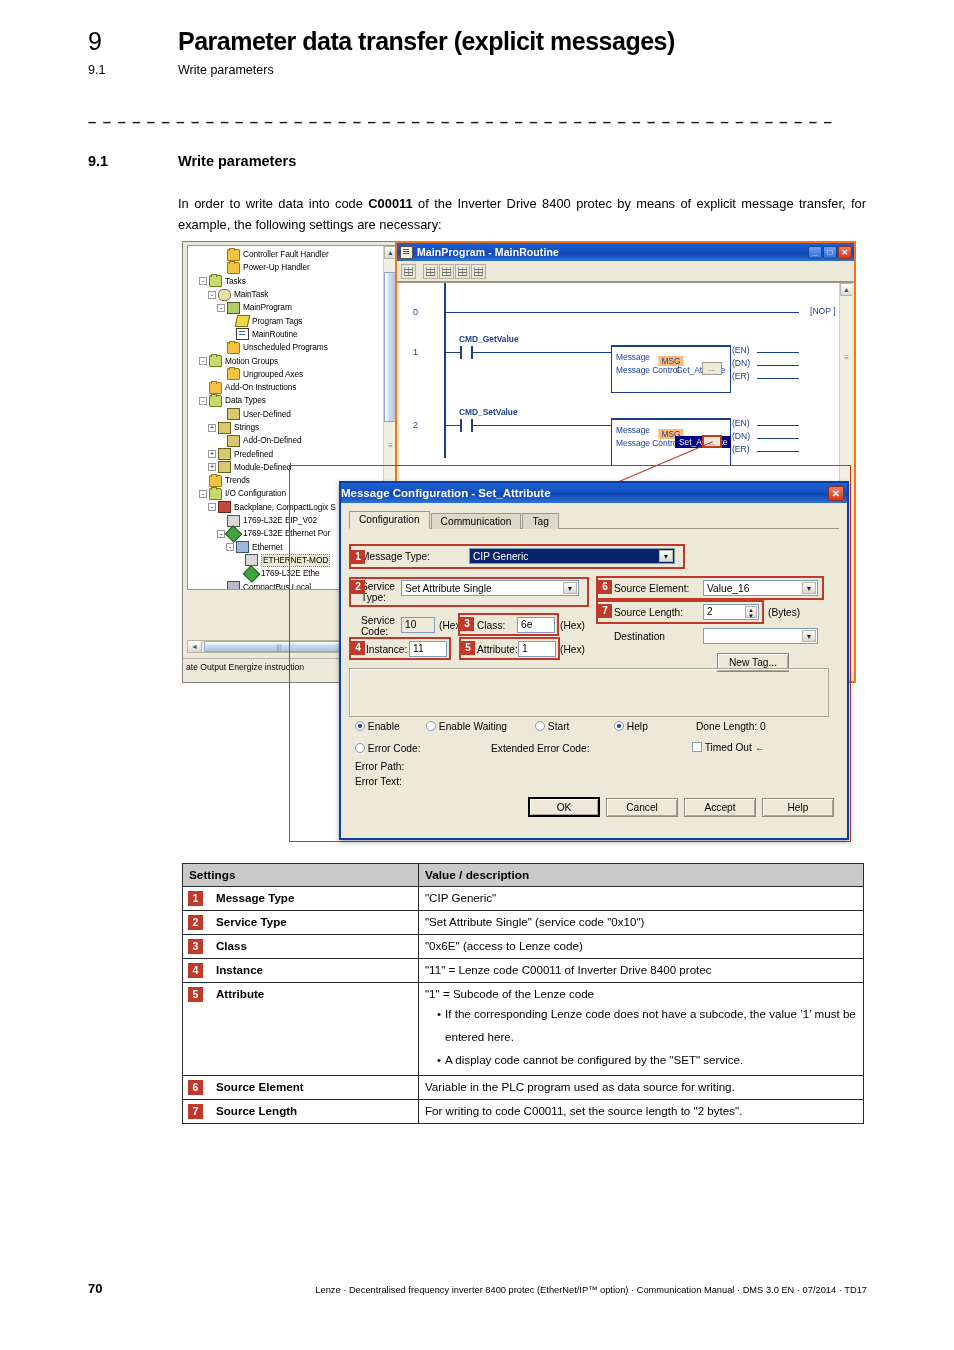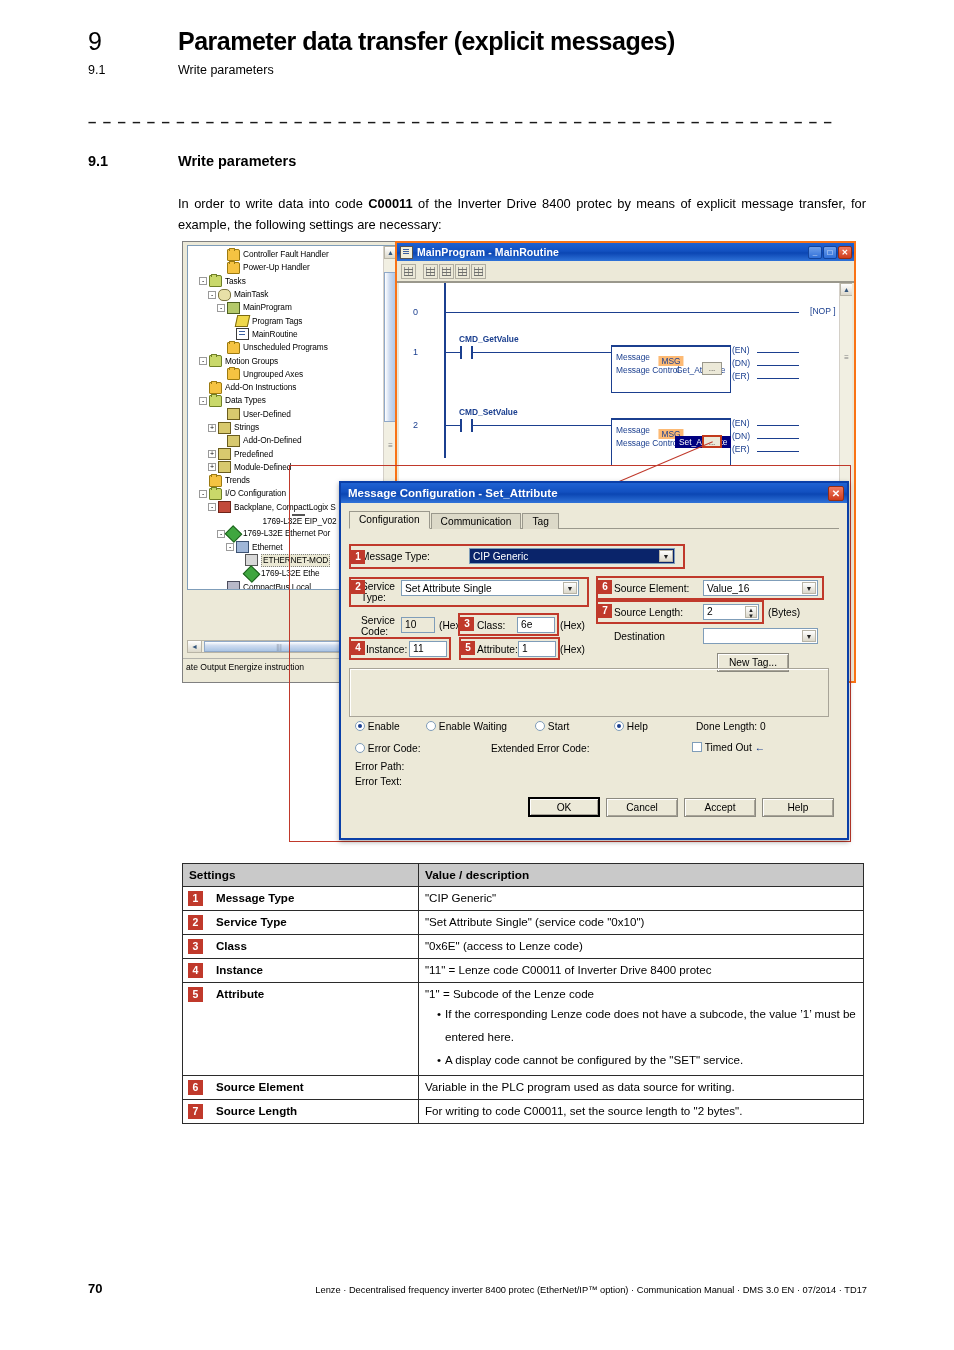--- a/index.html
+++ b/index.html
@@ -303,21 +303,21 @@
     left: 157px; top: 240px;
     width: 510px; height: 359px;
     background:#ece9d8;
     border:2px solid #0a3fa8;
     box-sizing:border-box;
     box-shadow: 0 2px 5px rgba(0,0,0,.35);
   }
   .dlg-title {
     height:20px;
     background: linear-gradient(180deg,#1f62d2 0%, #1250c0 45%, #0b46b3 55%, #2f72d8 100%);
-    display:flex;align-items:center;padding-left:7px;
+    display:flex;align-items:center;
     color:#fff;font-size:11.5px;font-weight:bold;
   }
   .dlg-x {
     margin-left:auto;margin-right:3px;
     width:16px;height:15px;background:linear-gradient(#f07a60,#cf3c1c);
     border:1px solid #962c12;border-radius:2px;color:#fff;
     font-size:10px;line-height:13px;text-align:center;font-weight:bold;box-sizing:border-box;
   }
   .dlg-body { position:absolute; left:0; top:20px; right:0; bottom:0; padding:6px 8px; box-sizing:border-box;}
   .tabs { display:flex; align-items:flex-end; height:19px; border-bottom:1px solid #9a988c; margin-bottom:0;}
@@ -561,21 +561,21 @@
           <div class="tnode" style="padding-left: 9px;">
             <span class="tbox">-</span>
             <span class="tico ico-folder ico-folder-g"></span>
             <span class="tlabel">I/O Configuration</span>
           </div>
           <div class="tnode" style="padding-left: 18px;">
             <span class="tbox">-</span>
             <span class="tico ico-rack"></span>
             <span class="tlabel">Backplane, CompactLogix S</span>
           </div>
-          <div class="tnode" style="padding-left: 27px; flex-direction: column;">
+          <div class="tnode" style="padding-left: 27px;">
             <span class="tspace"></span>
             <span class="tico ico-mod"></span>
             <span class="tlabel">1769-L32E EIP_V02</span>
           </div>
           <div class="tnode" style="padding-left: 27px;">
             <span class="tbox">-</span>
             <span class="tico ico-eth"></span>
             <span class="tlabel">1769-L32E Ethernet Por</span>
           </div>
           <div class="tnode" style="padding-left: 36px;">

